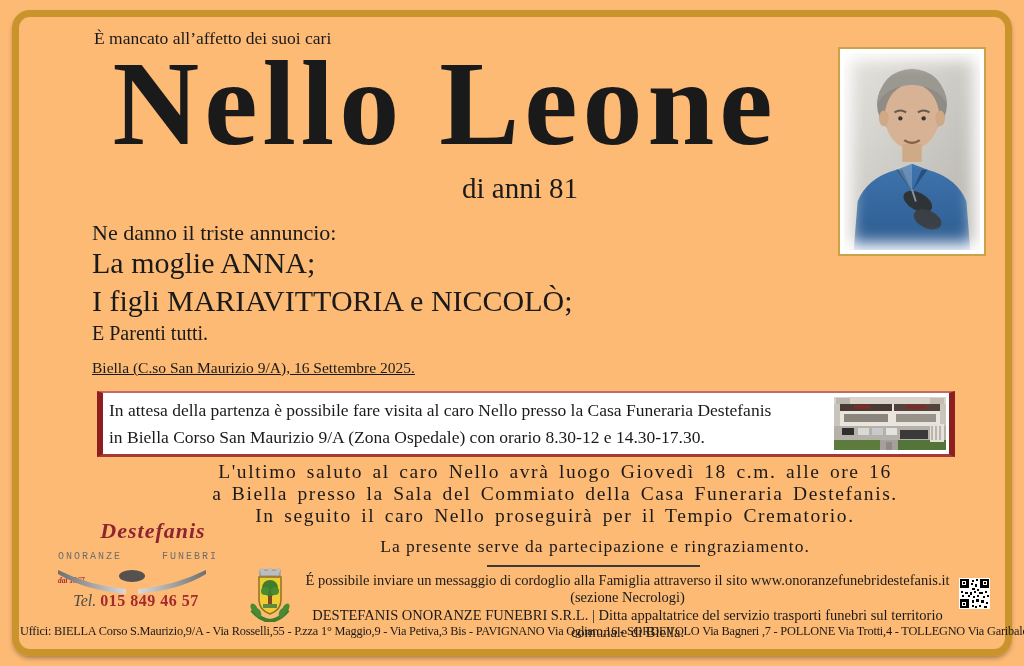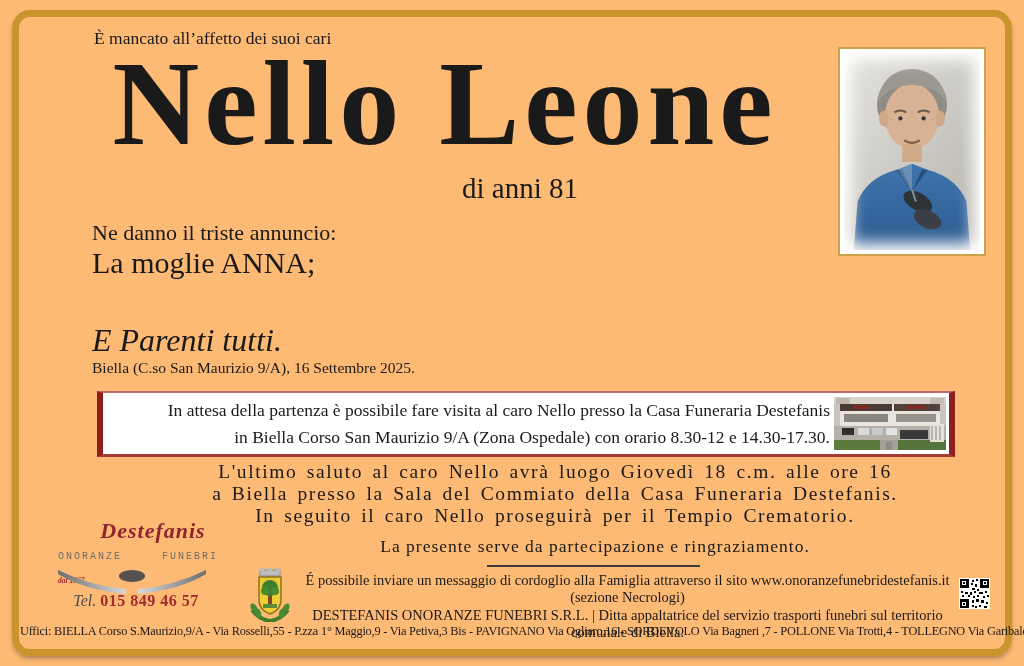--- a/index.html
+++ b/index.html
@@ -8,34 +8,34 @@
   .gold-frame{position:absolute;left:12px;top:10px;right:12px;bottom:10px;
               border:7px solid #C8942B;border-radius:18px;
               box-shadow:0 3px 5px -1px rgba(0,0,0,0.35);pointer-events:none;}
   .intro{position:absolute;left:94px;top:28px;font-size:17.5px;}
   .name{position:absolute;left:30px;top:44px;width:830px;text-align:center;
         font-size:120px;font-weight:bold;letter-spacing:5px;line-height:1;white-space:nowrap;}
   .ageline{position:absolute;left:210px;top:172px;width:620px;text-align:center;font-size:29px;}
   .announce-label{position:absolute;left:92px;top:220px;font-size:22px;}
   .fam1{position:absolute;left:92px;top:246px;font-size:30px;}
   .fam2{position:absolute;left:92px;top:284px;font-size:30px;}
-  .fam3{position:absolute;left:92px;top:322px;font-size:32px;font-style:italic;}
-  .dateline{position:absolute;left:92px;top:359px;font-size:15.5px;}
+  .fam3{position:absolute;left:92px;top:322px;font-size:20px;}
+  .dateline{position:absolute;left:92px;top:359px;font-size:15.5px;text-decoration:underline;}
 
   .portrait{position:absolute;left:838px;top:47px;width:148px;height:209px;
             background:#ffffff;border:2px solid #C9A24A;box-sizing:border-box;padding:4px;}
   .portrait-inner{position:relative;width:100%;height:100%;overflow:hidden;}
   .portrait-inner svg{display:block;width:100%;height:100%;}
   .vignette{position:absolute;inset:0;box-shadow:inset 0 0 16px 7px #ffffff;}
 
   .visit-box{position:absolute;left:97px;top:391px;width:858px;height:66px;box-sizing:border-box;
              border-top:2px solid #C16A66;border-bottom:3px solid #A83A36;
              border-left:6px solid #8E1F1F;border-right:6px solid #8E1F1F;
              background:#ffffff;display:flex;align-items:center;}
-  .visit-text{flex:1;text-align:right;font-size:17.5px;line-height:1.5;padding-left:6px;}
+  .visit-text{flex:1;text-align:left;font-size:17.5px;line-height:1.5;padding-left:6px;}
   .home-photo{width:112px;height:53px;margin:0 3px 0 4px;flex:0 0 auto;}
   .home-photo svg{display:block;width:100%;height:100%;}
 
   .farewell{position:absolute;left:60px;top:461px;width:990px;text-align:center;
             font-size:19.5px;line-height:1.12;letter-spacing:1.6px;word-spacing:3px;}
   .closing{position:absolute;left:160px;top:536px;width:870px;text-align:center;
            font-size:17.5px;letter-spacing:1px;}
   .divider{position:absolute;left:487px;top:565px;width:213px;height:2px;background:#3A3A3A;}
 
   .brand-name{position:absolute;left:78px;top:520px;width:150px;text-align:center;
@@ -108,20 +108,21 @@
         <ellipse cx="76" cy="150" rx="16" ry="9" fill="#2e3338" transform="rotate(28 76 150)"></ellipse>
         <ellipse cx="86" cy="168" rx="15" ry="9" fill="#3a4046" transform="rotate(24 86 168)"></ellipse>
         <path d="M70,138 L74,150" stroke="#88909a" stroke-width="2" fill="none"></path>
       </svg>
       <div class="vignette"></div>
     </div>
   </div>
 
   <div class="announce-label">Ne danno il triste annuncio:</div>
   <div class="fam1">La moglie ANNA;</div>
+  <div class="fam2">I figli MARIAVITTORIA e NICCOLÒ;</div>
   <div class="fam3">E Parenti tutti.</div>
   <div class="dateline">Biella (C.so San Maurizio 9/A), 16 Settembre 2025.</div>
 
   <div class="visit-box">
     <div class="visit-text">
       <div>In attesa della partenza è possibile fare visita al caro Nello presso la Casa Funeraria Destefanis</div>
       <div>in Biella Corso San Maurizio 9/A (Zona Ospedale) con orario 8.30-12 e 14.30-17.30.</div>
     </div>
     <div class="home-photo">
       <svg viewBox="0 0 112 53" preserveAspectRatio="none">

